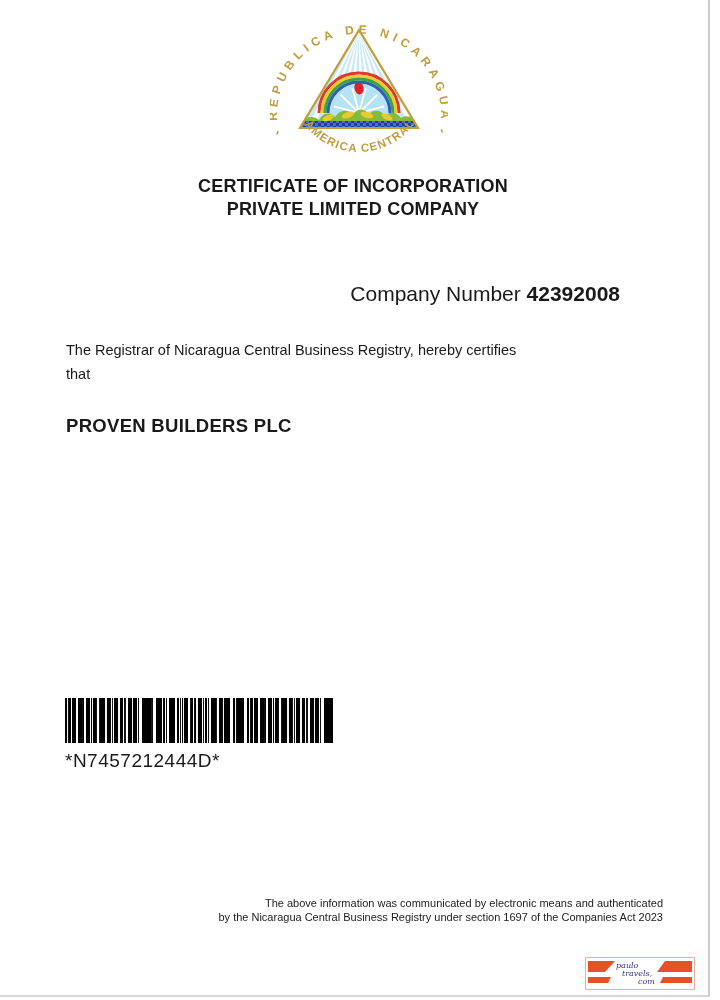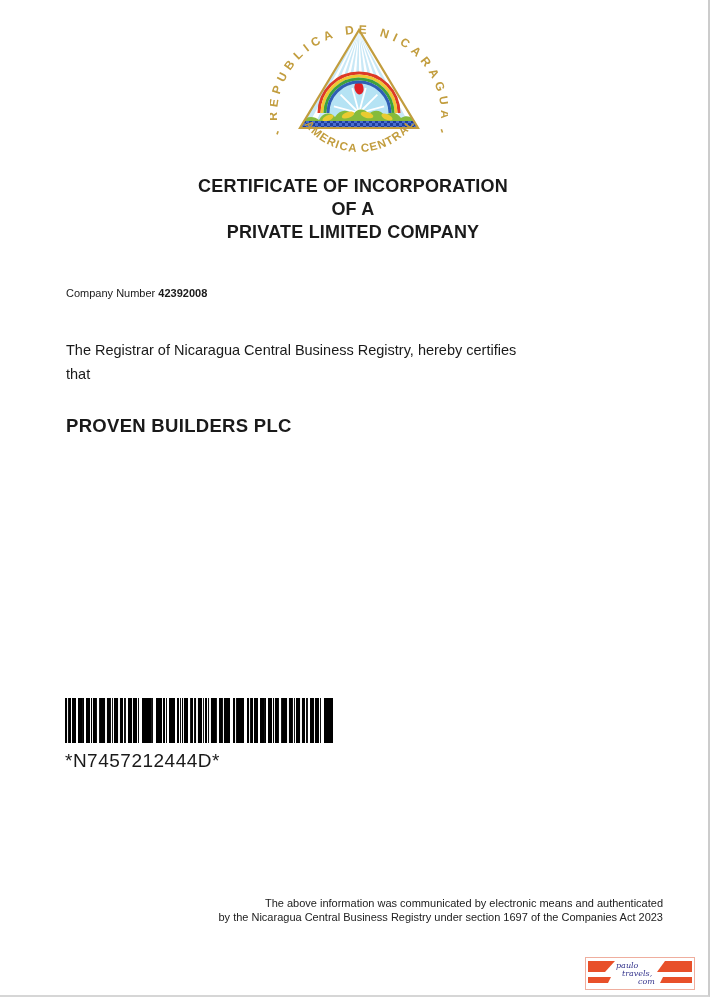--- a/index.html
+++ b/index.html
@@ -7,21 +7,21 @@
   .page{position:absolute;left:0;top:0;width:708px;height:995px;background:#fff;
         border-right:2px solid #cccccc;border-bottom:2px solid #d6d6d6;}
   .abs{position:absolute;}
 
   
   .emblem{left:270px;top:24px;width:178px;height:145px;}
 
   
   .title-block{left:76px;top:175px;width:554px;text-align:center;
                font-size:18px;font-weight:bold;line-height:23px;letter-spacing:.2px;}
-  .company-number{left:66px;top:284px;width:554px;text-align:left;font-size:11px;line-height:19px;}
+  .company-number{left:66px;top:284px;width:554px;text-align:right;font-size:21px;line-height:19px;}
   .company-number b{font-weight:bold;}
 
   
   .para{left:66px;width:560px;font-size:14.5px;line-height:23.5px;}
   .p-certifies{top:339px;}
   .company-name{left:66px;top:414px;width:560px;font-size:18.5px;font-weight:bold;letter-spacing:.3px;line-height:24px;}
   .p-incorporation{top:478px;}
   .p-given{top:579px;}
   .p-given b{font-weight:bold;}
 
@@ -106,21 +106,20 @@
       <text font-size="11.5" letter-spacing="1">
         <textPath href="#arcBot" startOffset="2" textLength="128">AMERICA  CENTRAL</textPath>
       </text>
       <text x="10" y="112" font-size="13" transform="rotate(-70 10 112)">-</text>
       <text x="168" y="106" font-size="13" transform="rotate(70 168 106)">-</text>
     </g>
   </svg>
 
   <div class="abs title-block">
     <div>CERTIFICATE OF INCORPORATION</div>
-    <div>OF A</div>
     <div>PRIVATE LIMITED COMPANY</div>
   </div>
 
   <div class="abs company-number">
     <span>Company Number </span><b>42392008</b>
   </div>
 
   <div class="abs para p-certifies">
     <div>The Registrar of Nicaragua Central Business Registry, hereby certifies</div>
     <div>that</div>

